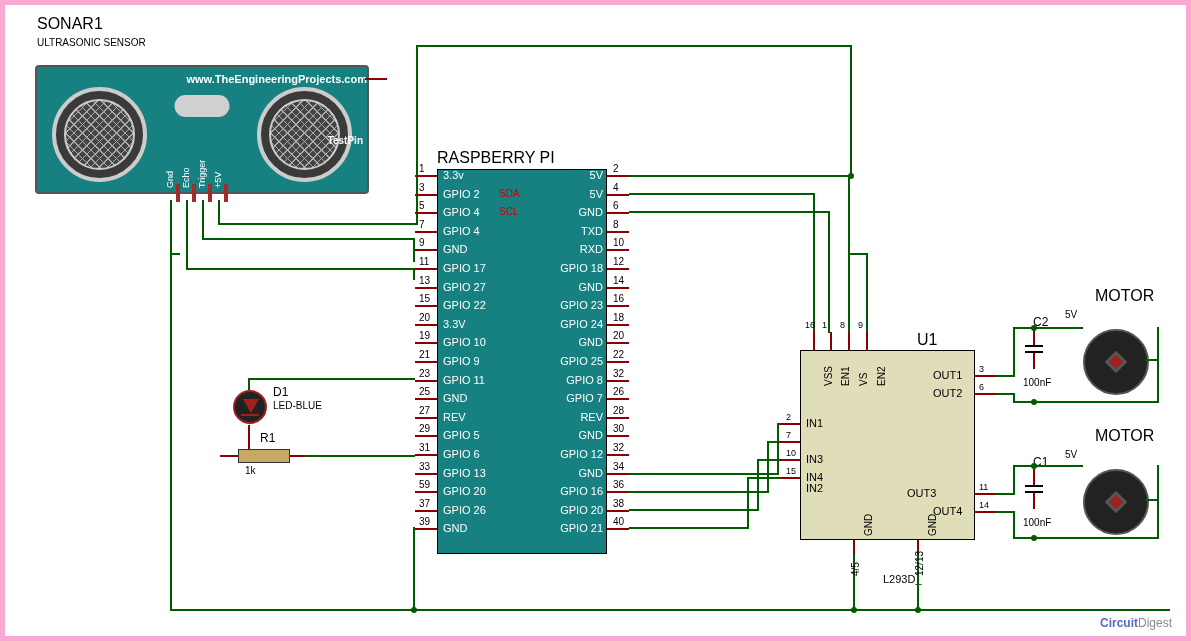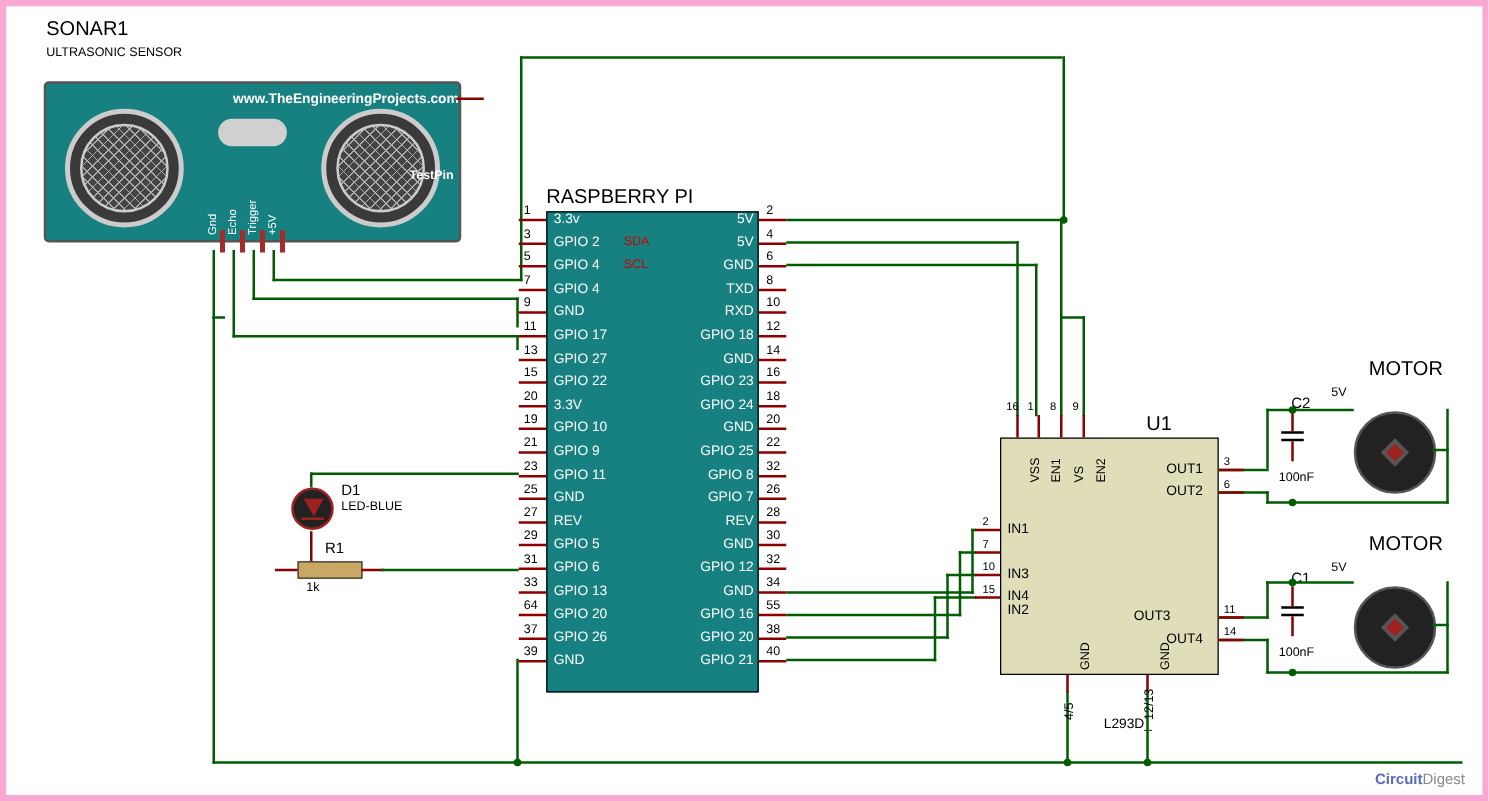--- a/index.html
+++ b/index.html
@@ -497,21 +497,21 @@
     <div class="pin-stub" style="left:410px;top:430.40000000000003px;"></div>
     <div class="pin-num" style="left:414px;top:418.40000000000003px;">29</div>
     <div class="pin-name" style="left:438px;top:424.40000000000003px;">GPIO 5</div>
     <div class="pin-stub" style="left:410px;top:449px;"></div>
     <div class="pin-num" style="left:414px;top:437px;">31</div>
     <div class="pin-name" style="left:438px;top:443px;">GPIO 6</div>
     <div class="pin-stub" style="left:410px;top:467.6px;"></div>
     <div class="pin-num" style="left:414px;top:455.6px;">33</div>
     <div class="pin-name" style="left:438px;top:461.6px;">GPIO 13</div>
     <div class="pin-stub" style="left:410px;top:486.20000000000005px;"></div>
-    <div class="pin-num" style="left:414px;top:474.20000000000005px;">64</div>
+    <div class="pin-num" style="left:414px;top:474.20000000000005px;">59</div>
     <div class="pin-name" style="left:438px;top:480.20000000000005px;">GPIO 20</div>
     <div class="pin-stub" style="left:410px;top:504.8px;"></div>
     <div class="pin-num" style="left:414px;top:492.8px;">37</div>
     <div class="pin-name" style="left:438px;top:498.8px;">GPIO 26</div>
     <div class="pin-stub" style="left:410px;top:523.4000000000001px;"></div>
     <div class="pin-num" style="left:414px;top:511.4000000000001px;">39</div>
     <div class="pin-name" style="left:438px;top:517.4000000000001px;">GND</div>
     <div class="pin-stub" style="left:602px;top:170px;"></div>
     <div class="pin-num" style="left:608px;top:158px;">2</div>
     <div class="pin-name right" style="left:542px;top:164px;width:56px;text-align:right;">5V</div>
@@ -557,21 +557,21 @@
     <div class="pin-stub" style="left:602px;top:430.40000000000003px;"></div>
     <div class="pin-num" style="left:608px;top:418.40000000000003px;">30</div>
     <div class="pin-name right" style="left:542px;top:424.40000000000003px;width:56px;text-align:right;">GND</div>
     <div class="pin-stub" style="left:602px;top:449px;"></div>
     <div class="pin-num" style="left:608px;top:437px;">32</div>
     <div class="pin-name right" style="left:542px;top:443px;width:56px;text-align:right;">GPIO 12</div>
     <div class="pin-stub" style="left:602px;top:467.6px;"></div>
     <div class="pin-num" style="left:608px;top:455.6px;">34</div>
     <div class="pin-name right" style="left:542px;top:461.6px;width:56px;text-align:right;">GND</div>
     <div class="pin-stub" style="left:602px;top:486.20000000000005px;"></div>
-    <div class="pin-num" style="left:608px;top:474.20000000000005px;">55</div>
+    <div class="pin-num" style="left:608px;top:474.20000000000005px;">36</div>
     <div class="pin-name right" style="left:542px;top:480.20000000000005px;width:56px;text-align:right;">GPIO 16</div>
     <div class="pin-stub" style="left:602px;top:504.8px;"></div>
     <div class="pin-num" style="left:608px;top:492.8px;">38</div>
     <div class="pin-name right" style="left:542px;top:498.8px;width:56px;text-align:right;">GPIO 20</div>
     <div class="pin-stub" style="left:602px;top:523.4000000000001px;"></div>
     <div class="pin-num" style="left:608px;top:511.4000000000001px;">40</div>
     <div class="pin-name right" style="left:542px;top:517.4000000000001px;width:56px;text-align:right;">GPIO 21</div>
     <div class="drv-pin-stub" style="left:775px;top:418px;width:20px;height:2px;"></div>
     <div class="drv-pin-num" style="left:781px;top:407px;">2</div>
     <div class="drv-pin-name" style="left:801px;top:412px;">IN1</div>

